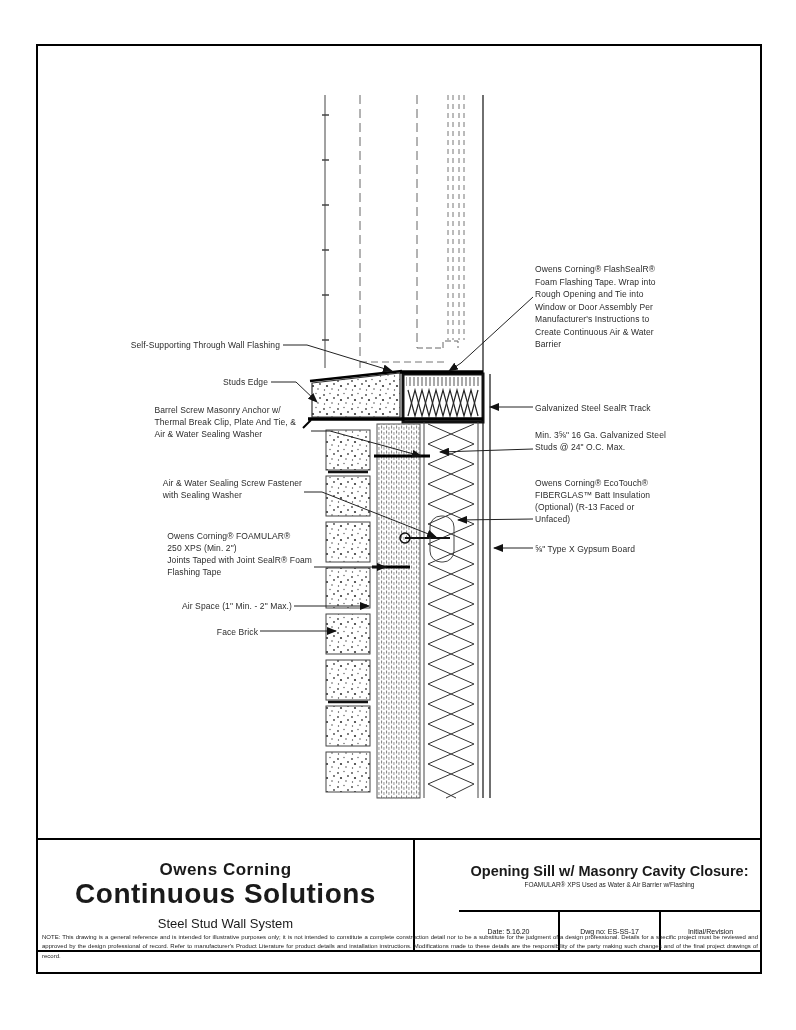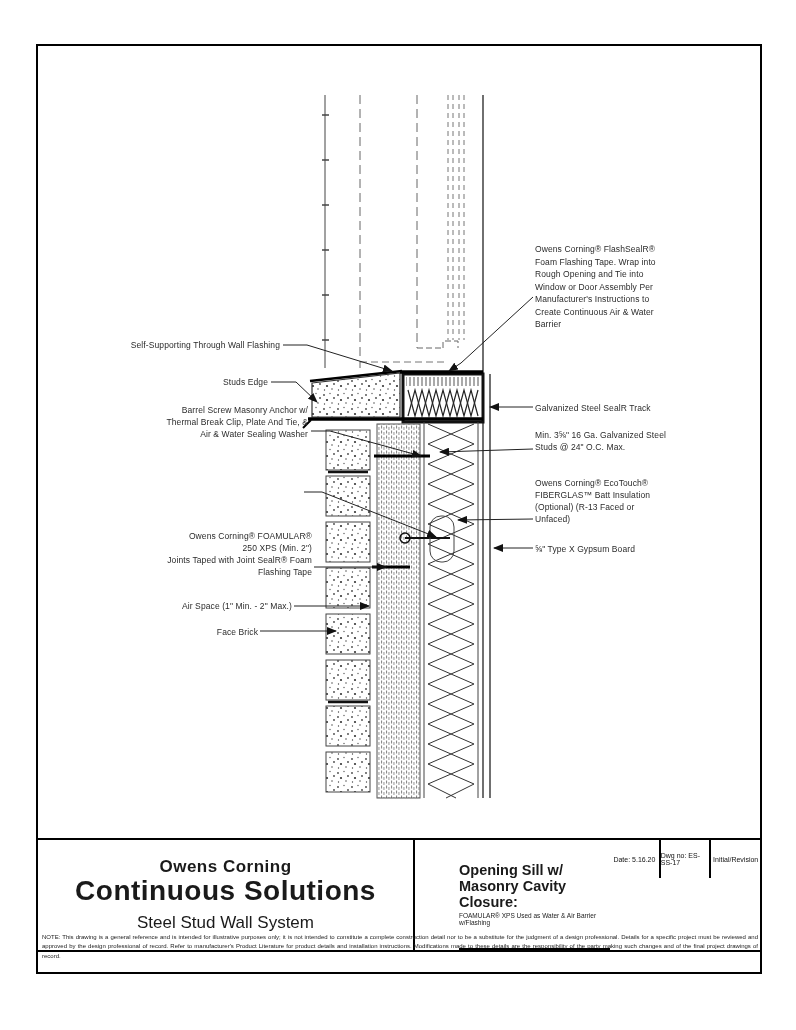--- a/index.html
+++ b/index.html
@@ -11,38 +11,38 @@
     position:absolute; left:36px; top:44px; width:726px; height:930px;
     border:2px solid #000; box-sizing:border-box; background:#fff;
   }
   svg.linework { position:absolute; left:0; top:0; z-index:2; }
 
   
   .co {
     position:absolute; z-index:3; font-size:8.5px; line-height:12px;
     color:#2b2b2b; white-space:pre-line; letter-spacing:0.1px;
   }
-  .co-l { text-align:right; }
+  .co-l { }
   .co-r { text-align:left; }
-  .co-big { line-height:12.5px; }
+  .co-big { line-height:12.5px;margin-top:20px; }
 
   
   .titleblock {
     position:absolute; left:36px; top:838px; width:726px; height:114px;
     box-sizing:border-box; border:2px solid #000; background:#fff;
     display:flex; z-index:4;gap:44px;
   }
   .tb-left {
     width:377px; border-right:2px solid #000; box-sizing:border-box;
     display:flex; flex-direction:column; align-items:center; justify-content:center;
   }
   .brand1 { font-size:17px; font-weight:bold; letter-spacing:0.5px; }
   .brand2 { font-size:28px; font-weight:bold; letter-spacing:0.5px; margin-top:-2px; }
-  .brand3 { font-size:17px; margin-top:6px; }
-  .tb-right { flex:1; display:flex; flex-direction:row; }
+  .brand3 { font-size:13px; margin-top:6px; }
+  .tb-right { flex:1; display:flex; flex-direction:column; }
   .tb-title-row {
     flex:1; border-bottom:2px solid #000; display:flex; flex-direction:column;
     align-items:center; justify-content:center;
   }
   .tb-title { font-size:14.5px; font-weight:600; }
   .tb-subtitle { font-size:6.5px; color:#222; margin-top:2px; }
   .tb-meta-row { height:38px; display:flex; }
   .tb-meta-cell {
     flex:1; display:flex; align-items:center; justify-content:center;
     font-size:7px; color:#111; border-right:2px solid #000; box-sizing:border-box;
@@ -164,23 +164,25 @@
       <polyline points="533,297 461,363 449,371" marker-end="url(#arr)"></polyline>
       <polyline points="533,407 490,407" marker-end="url(#arr)"></polyline>
       <polyline points="533,449 440,452" marker-end="url(#arr)"></polyline>
       <polyline points="533,519 458,520" marker-end="url(#arr)"></polyline>
       <polyline points="533,548 494,548" marker-end="url(#arr)"></polyline>
     </g>
   </svg>
 
   <div class="co co-l" style="top:339px; right:516px">Self-Supporting Through Wall Flashing</div>
   <div class="co co-l" style="top:376px; right:528px">Studs Edge</div>
-  <div class="co co-l" style="top:404px; right:488px">Barrel Screw Masonry Anchor w/
+  <div class="co co-l" style="top:404px; right:500px">Barrel Screw Masonry Anchor w/
 Thermal Break Clip, Plate And Tie, &amp;
 Air &amp; Water Sealing Washer</div>
+  <div class="co co-l" style="top:477px; right:494px">Air &amp; Water Sealing Screw Fastener
+with Sealing Washer</div>
   <div class="co co-l" style="top:530px; right:484px">Owens Corning® FOAMULAR®
 250 XPS (Min. 2")
 Joints Taped with Joint SealR® Foam
 Flashing Tape</div>
   <div class="co co-l" style="top:600px; right:504px">Air Space (1" Min. - 2" Max.)</div>
   <div class="co co-l" style="top:626px; right:538px">Face Brick</div>
 
   <div class="co co-r co-big" style="top:243px; left:535px">Owens Corning® FlashSealR®
 Foam Flashing Tape. Wrap into
 Rough Opening and Tie into

